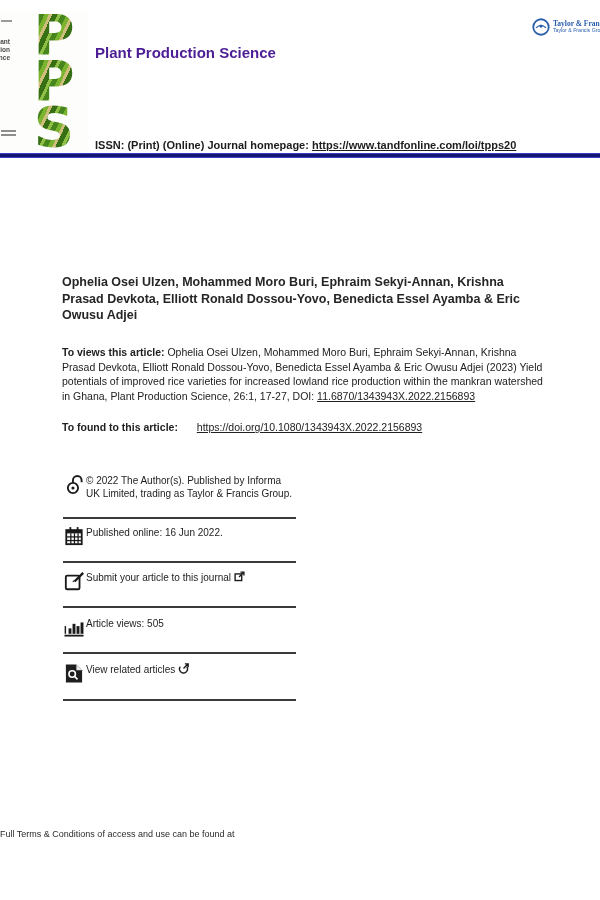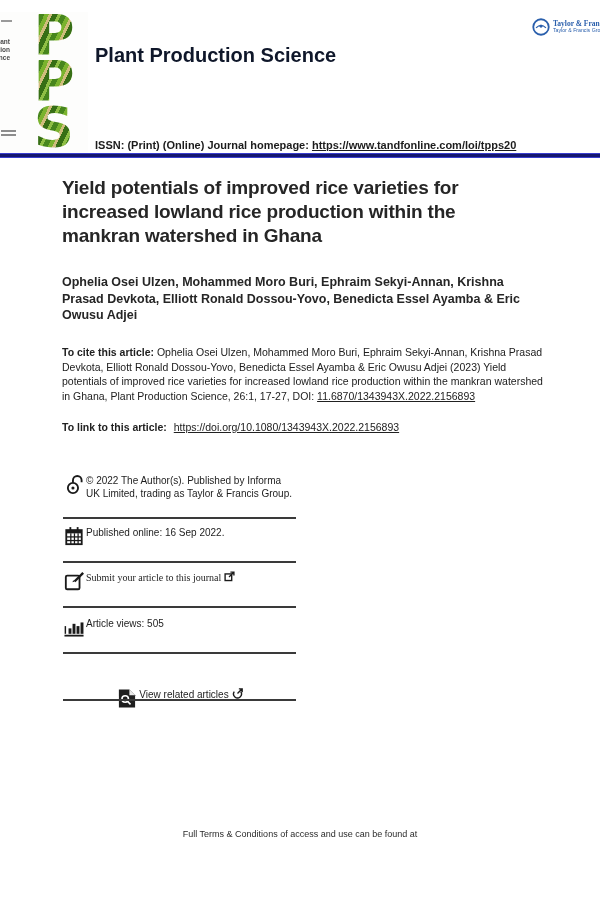--- a/index.html
+++ b/index.html
@@ -19,21 +19,21 @@
     }
   }
   .cover-letters span { display:block; }
   .cover-masthead { position:absolute; left:-46px; top:26px; width:56px; text-align:right;
       font-size:6.5px; font-weight:bold; line-height:1.2; color:#4a4a4a; }
   .cover-tinytext-top { position:absolute; left:1px; top:8px; width:11px; height:2px; background:#9a9a9a; }
   .cover-tinytext-bot { position:absolute; left:1px; top:118px; width:15px; }
   .cover-tinytext-bot i { display:block; height:1.8px; background:#8d8d8d; margin-bottom:2.2px; }
 
   
-  .journal-name { position:absolute; left:95px; top:44px; font-size:20px; font-weight:bold; color:#0f172a; }
+  .journal-name { position:absolute; left:95px; top:44px; font-size:15px; font-weight:bold; color:#4c1d95; }
   .tf-logo { position:absolute; left:532px; top:18px; display:flex; align-items:center; gap:3px; }
   .tf-circle { width:18px; height:18px; flex:none; }
   .tf-text { line-height:1.1; }
   .tf-line1 { font-family:"Liberation Serif", serif; font-size:7.5px; font-weight:bold; color:#2a5fac; white-space:nowrap; }
   .tf-line2 { font-size:5.2px; color:#2a5fac; white-space:nowrap; }
 
   .issn-line { position:absolute; left:95px; top:139px; font-size:11px; font-weight:bold; color:#1c1c1c; white-space:nowrap; }
   .issn-line a { color:#1c1c1c; text-decoration:underline; font-weight:bold; }
 
   .blue-rule { position:absolute; left:0; top:153px; width:600px; height:5px;
@@ -41,32 +41,32 @@
 
   
   .title { position:absolute; left:62px; top:176px; width:472px; font-size:19px; font-weight:bold;
       color:#262626; line-height:1.27; letter-spacing:-0.2px; }
   .authors { position:absolute; left:62px; top:274px; width:478px; font-size:12.5px; font-weight:bold;
       color:#262626; line-height:1.32; }
   .cite { position:absolute; left:62px; top:345px; width:482px; font-size:10.5px; line-height:1.4; color:#212121; }
   .cite b, .linkline b { font-weight:bold; }
   .cite a, .linkline a { color:#212121; text-decoration:underline; }
   .linkline { position:absolute; left:62px; top:421px; width:500px; font-size:10.5px; color:#212121; }
-  .linkline a { margin-left:4px; }
+  .linkline a { margin-left:16px; }
 
   
   .info-row { position:absolute; left:63px; width:233px; display:flex; gap:1px; align-items:flex-start;
       font-size:10px; line-height:1.32; color:#1d1d1d; }
   .info-row .icon-box { flex:none; width:22px; display:flex; justify-content:center; }
   .info-row a { color:#1d1d1d; text-decoration:none; }
   .rule { position:absolute; left:63px; width:233px; height:2px; background:#3a3a3a; }
   .ext-glyph { display:inline-block; vertical-align:-1px; margin-left:3px; }
 
   
-  .footer { position:absolute; left:0; top:828px; width:600px; text-align:center; font-size:9px;
+  .footer { position:absolute; left:0; top:828px; width:600px; text-align:left; font-size:9px;
       line-height:1.55; color:#2b2b2b; }
 </style>
 </head>
 <body>
 
 <div class="page">
 
   <div class="cover">
     <div class="cover-masthead">
       <div>Plant</div>
@@ -99,32 +99,31 @@
     </div>
   </div>
 
   <div class="issn-line">
     <span>ISSN: (Print) (Online) Journal homepage:</span>
     <a href="#">https://www.tandfonline.com/loi/tpps20</a>
   </div>
 
   <div class="blue-rule"></div>
 
-  <h1 class="title">Yield potentials of improved rice varieties for increased lowland rice production within the mankran watershed in Ghana</h1>
 
   <div class="authors">Ophelia Osei Ulzen, Mohammed Moro Buri, Ephraim Sekyi-Annan, Krishna Prasad Devkota, Elliott Ronald Dossou-Yovo, Benedicta Essel Ayamba &amp; Eric Owusu Adjei</div>
 
   <p class="cite">
-    <b>To cite this article:</b>
+    <b>To views this article:</b>
     <span>Ophelia Osei Ulzen, Mohammed Moro Buri, Ephraim Sekyi-Annan, Krishna Prasad Devkota, Elliott Ronald Dossou-Yovo, Benedicta Essel Ayamba &amp; Eric Owusu Adjei (2023) Yield potentials of improved rice varieties for increased lowland rice production within the mankran watershed in Ghana, Plant Production Science, 26:1, 17-27, DOI:</span>
     <a href="#">11.6870/1343943X.2022.2156893</a>
   </p>
 
   <p class="linkline">
-    <b>To link to this article:</b>
+    <b>To found to this article:</b>
     <a href="#">https://doi.org/10.1080/1343943X.2022.2156893</a>
   </p>
 
   <div class="info-row" style="top:474px;">
     <span class="icon-box">
       <svg width="17" height="21" viewBox="0 0 22 26">
         <circle cx="9" cy="17.5" r="6.6" fill="none" stroke="#1a1a1a" stroke-width="2.4"></circle>
         <circle cx="9" cy="17.5" r="2" fill="#1a1a1a"></circle>
         <path d="M9 10.8 V7.6 a5.6 5.6 0 0 1 11.2 0 V10" fill="none" stroke="#1a1a1a" stroke-width="2.4"></path>
       </svg>
@@ -140,25 +139,25 @@
         <rect x="2.5" y="4.5" width="17" height="3.6" fill="#1a1a1a"></rect>
         <line x1="7" y1="1.2" x2="7" y2="6" stroke="#1a1a1a" stroke-width="2"></line>
         <line x1="15" y1="1.2" x2="15" y2="6" stroke="#1a1a1a" stroke-width="2"></line>
         <line x1="2.5" y1="12" x2="19.5" y2="12" stroke="#1a1a1a" stroke-width="1.4"></line>
         <line x1="2.5" y1="16" x2="19.5" y2="16" stroke="#1a1a1a" stroke-width="1.4"></line>
         <line x1="7.5" y1="8" x2="7.5" y2="20" stroke="#1a1a1a" stroke-width="1.4"></line>
         <line x1="11.5" y1="8" x2="11.5" y2="20" stroke="#1a1a1a" stroke-width="1.4"></line>
         <line x1="15.5" y1="8" x2="15.5" y2="20" stroke="#1a1a1a" stroke-width="1.4"></line>
       </svg>
     </span>
-    <span>Published online: 16 Sep 2022.</span>
+    <span>Published online: 16 Jun 2022.</span>
   </div>
   <div class="rule" style="top:561px;"></div>
 
-  <div class="info-row" style="top:571px;font-family:Liberation Serif, serif;">
+  <div class="info-row" style="top:571px;">
     <span class="icon-box">
       <svg width="21" height="21" viewBox="0 0 23 23">
         <rect x="2" y="5" width="15" height="15" rx="1.5" fill="none" stroke="#1a1a1a" stroke-width="2"></rect>
         <path d="M21 2 L11.5 11.5" stroke="#1a1a1a" stroke-width="2.6"></path>
         <path d="M11.5 11.5 l-2.2 0.7 0.7 -2.2 z" fill="#1a1a1a"></path>
       </svg>
     </span>
     <span>
       <a href="#">Submit your article to this journal</a><svg class="ext-glyph" width="11" height="11" viewBox="0 0 12 12">
           <rect x="1.2" y="3.2" width="7.2" height="7.2" fill="none" stroke="#1a1a1a" stroke-width="1.5"></rect>
@@ -176,21 +175,21 @@
         <rect x="6" y="12.5" width="3.2" height="6" fill="#1a1a1a"></rect>
         <rect x="10.4" y="7.5" width="3.2" height="11" fill="#1a1a1a"></rect>
         <rect x="14.8" y="10" width="3.2" height="8.5" fill="#1a1a1a"></rect>
         <rect x="19.2" y="6" width="3.2" height="12.5" fill="#1a1a1a"></rect>
       </svg>
     </span>
     <span>Article views: 505</span>
   </div>
   <div class="rule" style="top:652px;"></div>
 
-  <div class="info-row" style="top:688px;justify-content:center;">
+  <div class="info-row" style="top:663px;">
     <span class="icon-box">
       <svg width="20" height="21" viewBox="0 0 21 22">
         <path d="M2 1.5 h11 l6 6 v13 h-17 z" fill="#1f1f1f"></path>
         <path d="M13 1.5 l6 6 h-6 z" fill="#ffffff" opacity="0.9"></path>
         <circle cx="8.6" cy="11.5" r="3.4" fill="none" stroke="#ffffff" stroke-width="1.7"></circle>
         <line x1="11" y1="13.9" x2="14.2" y2="17.1" stroke="#ffffff" stroke-width="1.7"></line>
       </svg>
     </span>
     <span>
       <a href="#">View related articles</a><svg class="ext-glyph" width="11" height="11" viewBox="0 0 12 12">

